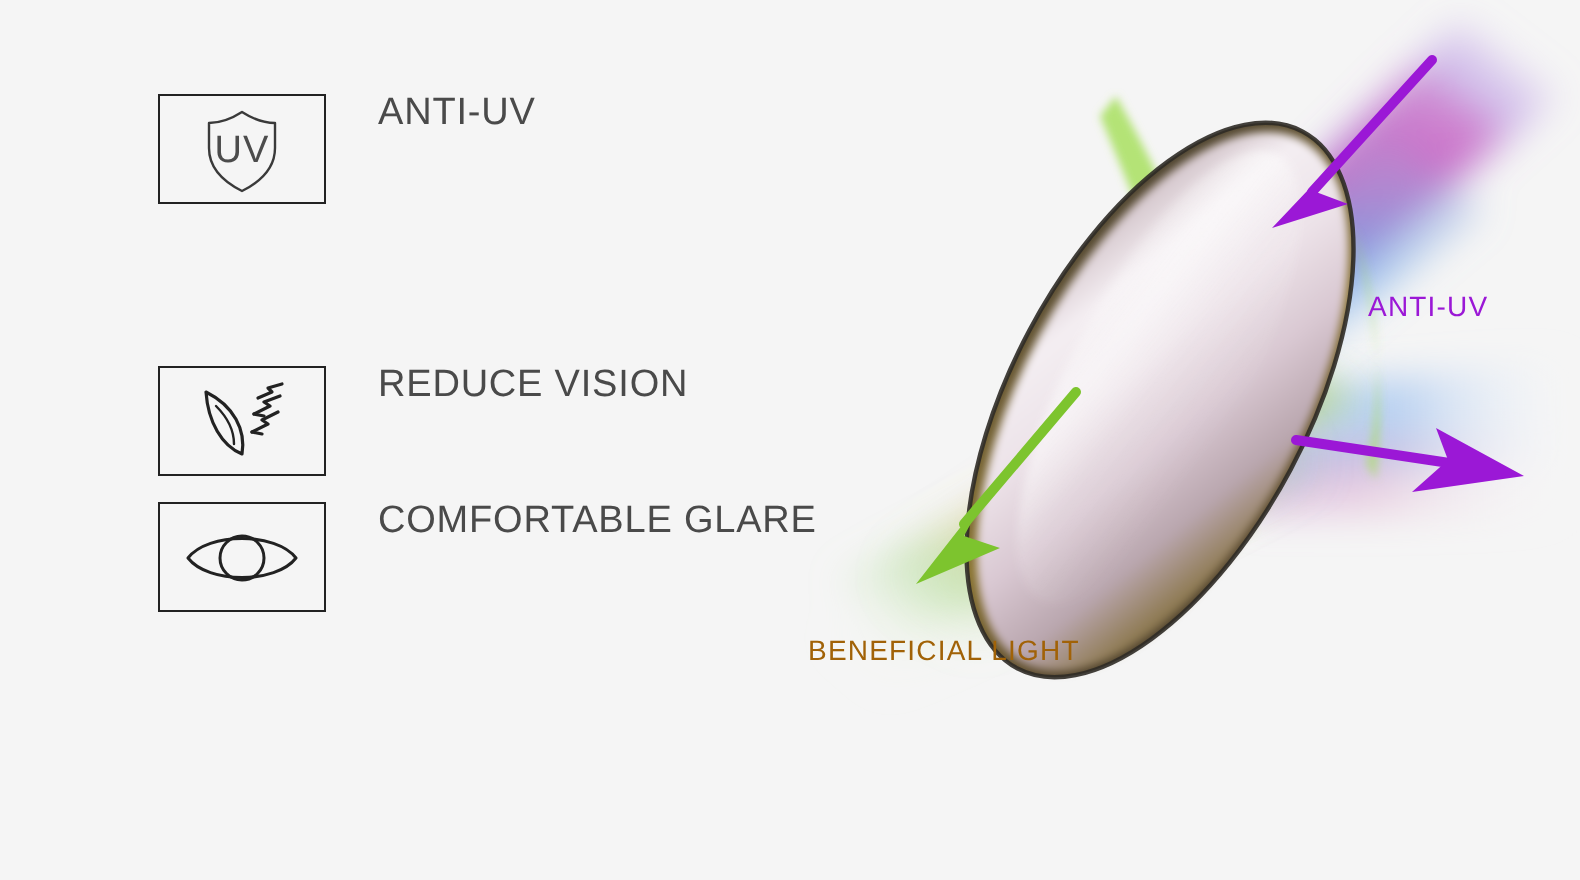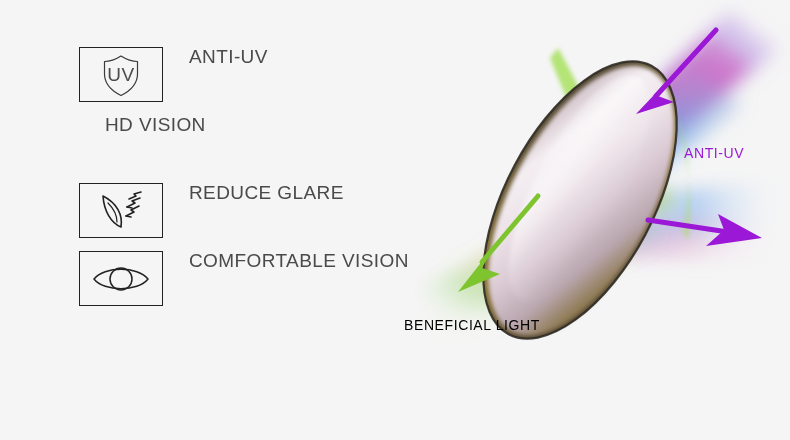--- a/index.html
+++ b/index.html
@@ -81,73 +81,72 @@
     font-family: "Liberation Sans", sans-serif;
   }
   #anti-uv-beam-label {
     left: 684px;
     top: 145px;
     color: #9b18d6;
   }
   #beneficial-light-label {
     left: 404px;
     top: 317px;
-    color: #000000;
+    color: #a16207;
   }
 </style>
 </head>
 <body>
 
 <div id="page">
 
   <div id="feature-list">
 
     <div class="feature-row">
       <div class="feature-icon-box">
         <svg width="50" height="46" viewBox="0 0 50 46">
           <path d="M25 4 C18 8.5 12 9.5 8.5 9.5 L8.5 22 C8.5 32 16 39 25 43.5 C34 39 41.5 32 41.5 22 L41.5 9.5 C38 9.5 32 8.5 25 4 Z" fill="none" stroke="#3a3a3a" stroke-width="1.2" stroke-linejoin="round"></path>
           <text class="uv-text" x="25" y="29" text-anchor="middle">UV</text>
         </svg>
       </div>
       <div class="feature-label">ANTI-UV</div>
     </div>
 
     <div class="feature-row">
-      <div class="feature-label">HD VISION</div>
     </div>
 
     <div class="feature-row">
       <div class="feature-icon-box">
         <svg width="56" height="44" viewBox="0 0 56 44">
           <g fill="none" stroke="#222" stroke-width="1.6" stroke-linejoin="round" stroke-linecap="round">
 
             <path d="M10 7 C24 14 30 26 28 38 C18 34 11 22 10 7 Z"></path>
             <path d="M15 14 C21 20 24 27 24 33" stroke-width="1.2"></path>
 
             <path d="M33 27 L41 23 L38 21 L46 17"></path>
             <path d="M33 27 L38 28"></path>
             <path d="M34 18 L42 14 L39 12 L47 9"></path>
             <path d="M34 18 L39 19"></path>
             <path d="M36 10 L43 7 L41 5 L48 3"></path>
           </g>
         </svg>
       </div>
-      <div class="feature-label">REDUCE GLARE</div>
+      <div class="feature-label">REDUCE VISION</div>
     </div>
 
     <div class="feature-row">
       <div class="feature-icon-box">
         <svg width="62" height="34" viewBox="0 0 62 34">
           <g fill="none" stroke="#222" stroke-width="1.5">
             <path d="M4 17 C14 4 48 4 58 17 C48 30 14 30 4 17 Z" stroke-linejoin="round"></path>
             <circle cx="31" cy="17" r="11"></circle>
           </g>
         </svg>
       </div>
-      <div class="feature-label">COMFORTABLE VISION</div>
+      <div class="feature-label">COMFORTABLE GLARE</div>
     </div>
 
 
   </div>
 
   <div id="illustration">
     <svg width="400" height="440" viewBox="0 0 400 440">
       <defs>
 
         <filter id="soft" x="-40%" y="-40%" width="180%" height="180%">

